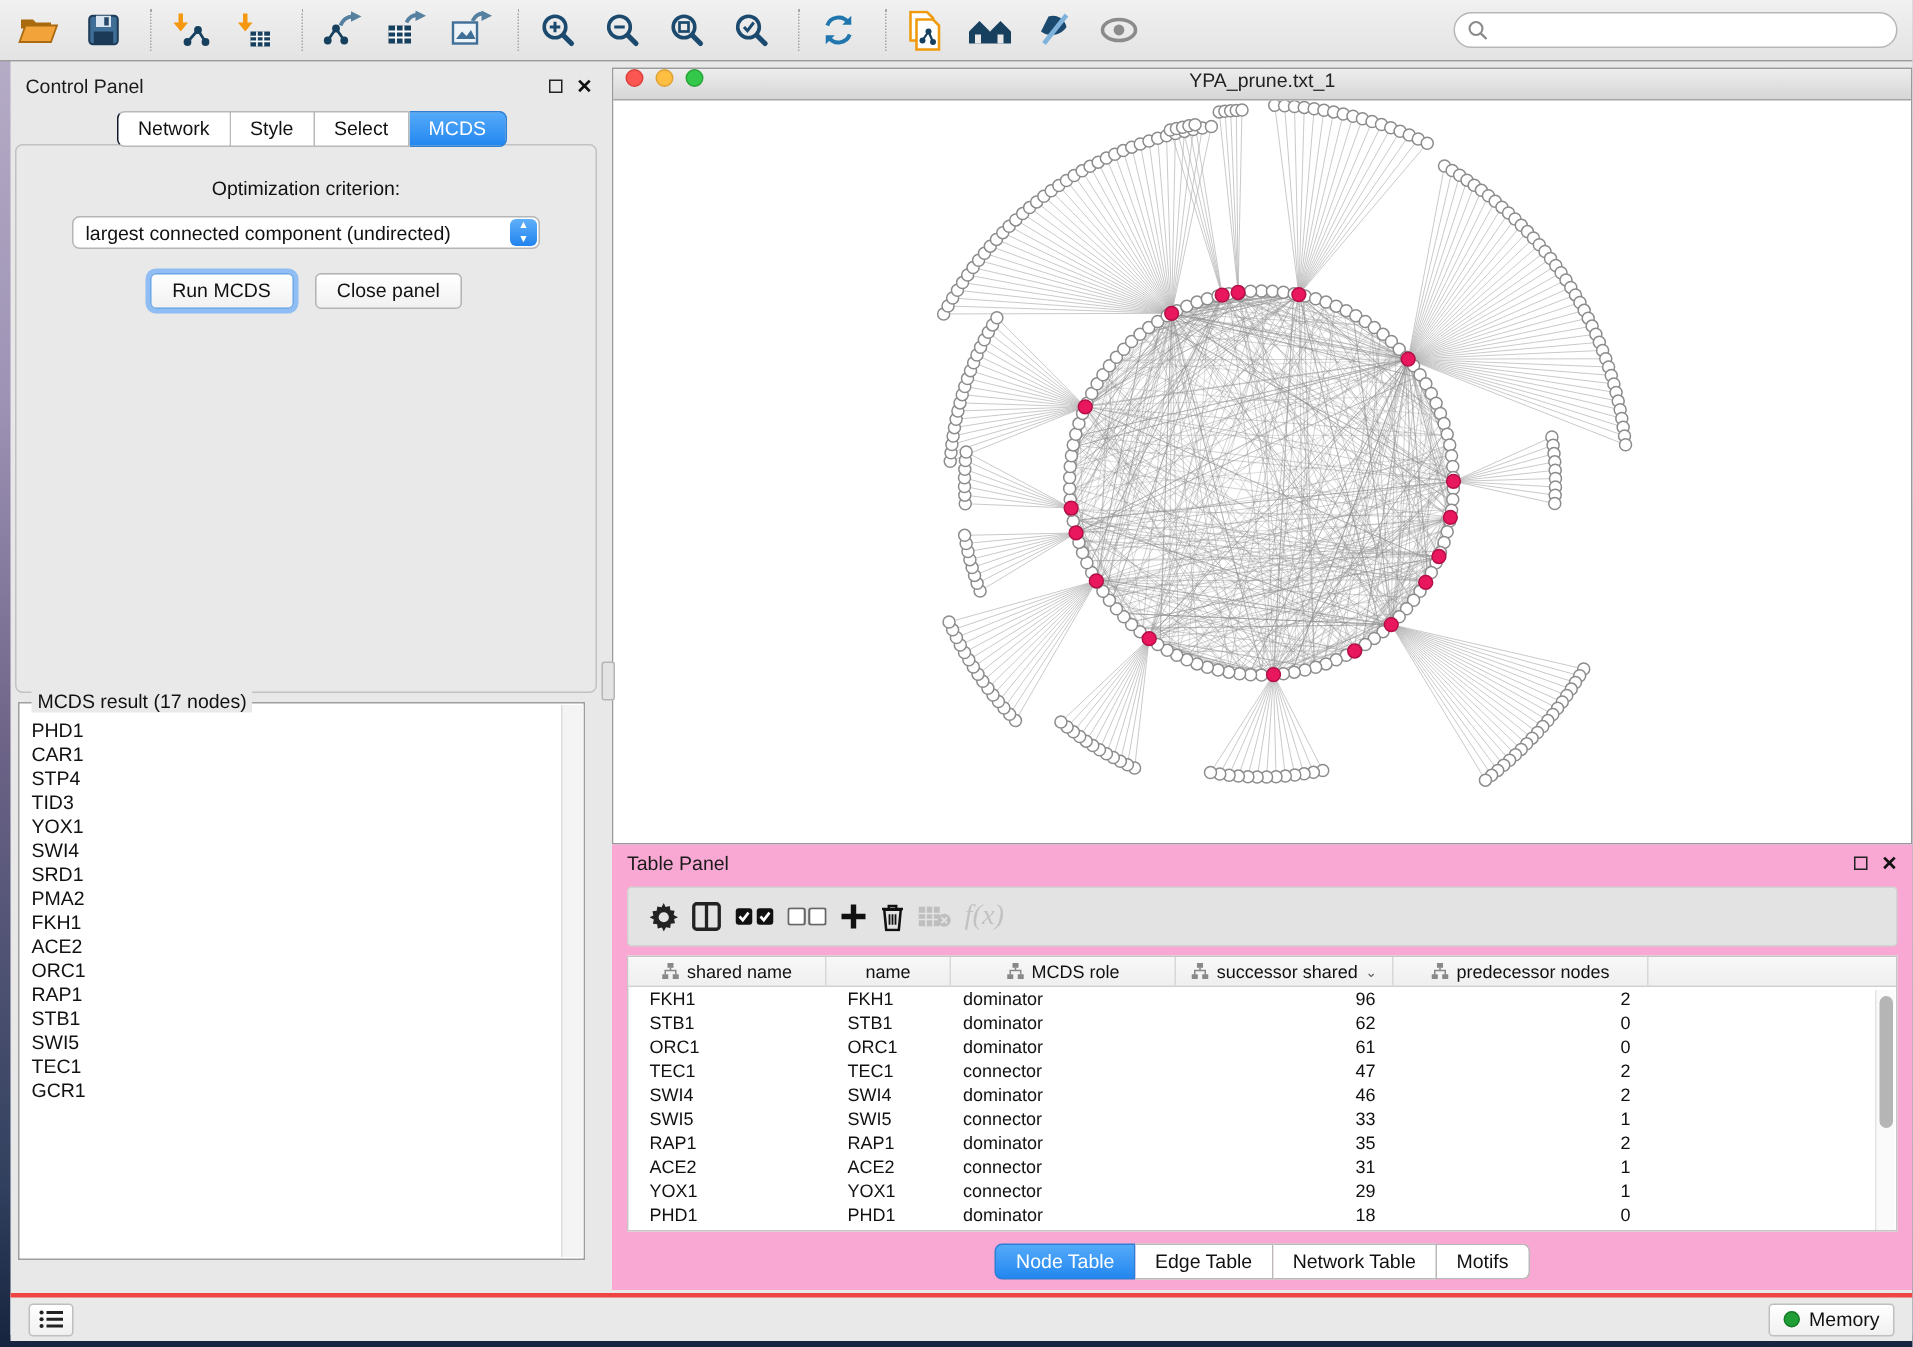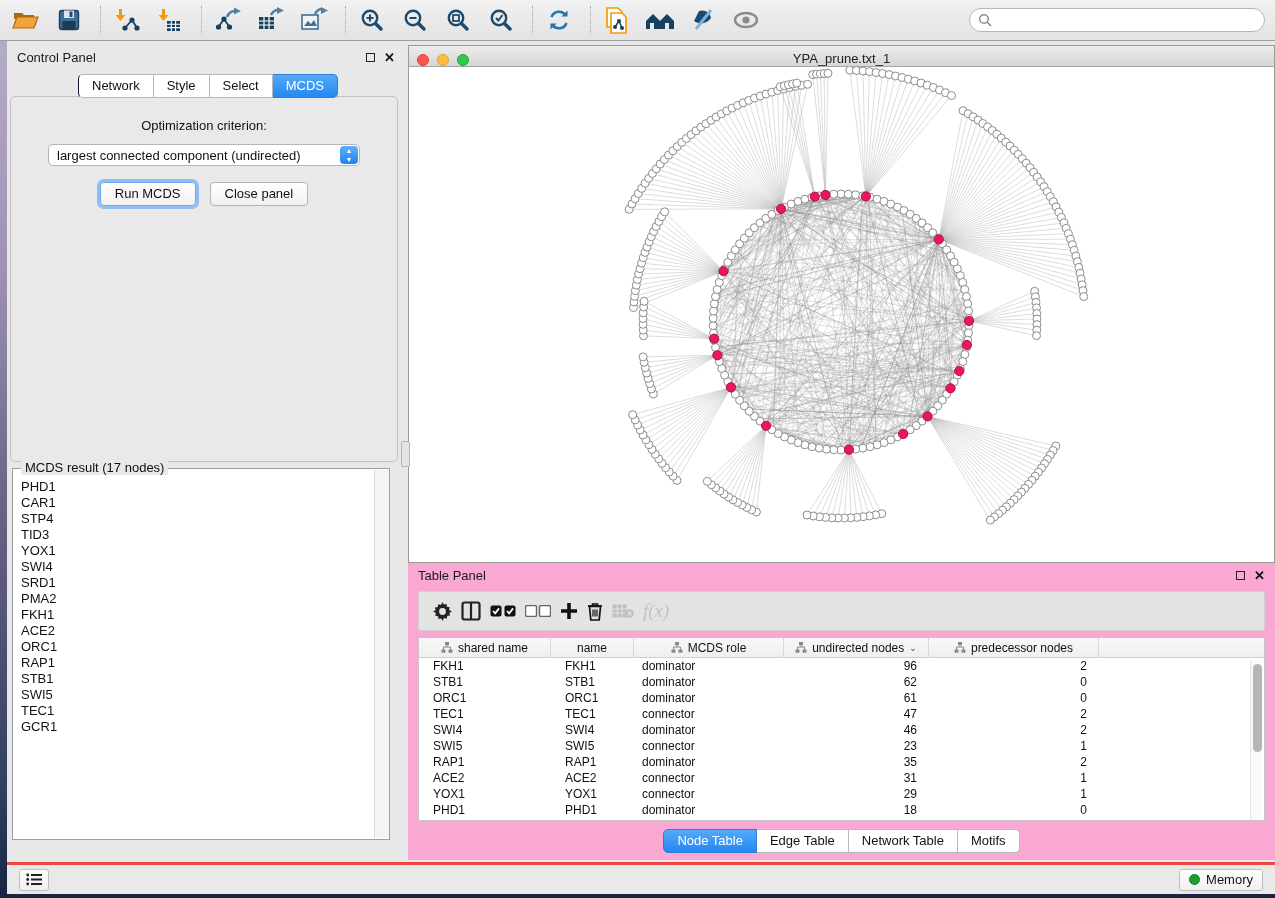--- a/index.html
+++ b/index.html
@@ -47,21 +47,21 @@
   .result-fieldset { position:absolute; left:5px; top:423px; width:378px; height:372px;
     border:1px solid #9e9e9e; background:#fff; }
   .result-legend { position:absolute; left:8px; top:-9px; background:#e9e9e9; padding:0 4px; font-size:13px; }
   .result-list { position:absolute; left:1px; top:4px; right:16px; bottom:1px; overflow:hidden;
     font-size:13px; padding:6px 0 0 7px; line-height:16px; }
   .result-scroll { position:absolute; right:0; top:1px; bottom:1px; width:15px; background:#f4f4f4; border-left:1px solid #ddd; }
   
   .network-window { position:absolute; left:401px; top:4px; width:867px; height:518px;
     border:1px solid #9a9a9a; background:#fff; }
   .net-titlebar { height:21px; background:linear-gradient(#ededed,#d6d6d6); border-bottom:1px solid #a5a5a5;
-    display:flex; align-items:flex-end; padding:0 8px; position:relative; }
+    display:flex; align-items:flex-start; padding:0 8px; position:relative; }
   .traffic { display:flex; gap:8px; }
   .light { width:12px; height:12px; border-radius:50%; }
   .light.red { background:#fc5652; border:1px solid #dd3f3c;}
   .light.yellow { background:#fdbe41; border:1px solid #dfa133;}
   .light.green { background:#34c84a; border:1px solid #26a437;}
   .net-title { position:absolute; left:0; right:0; text-align:center; font-size:13px; color:#222; }
   .net-canvas { width:865px; height:495px; background:#fff; }
   .splitter-grab { position:absolute; left:-8px; top:395px; width:9px; height:26px; background:#e3e3e3;
     border:1px solid #b5b5b5; border-radius:2px; }
   
@@ -1445,21 +1445,21 @@
             </svg>
             <span>MCDS role</span>
           </div>
           <div class="th" style="width: 145px;">
             <svg width="12" height="11" viewBox="0 0 12 11">
               <rect x="4" y="0" width="4" height="3.2" fill="#888"></rect>
               <path d="M6 3.2V5M2.5 7.5V5h7v2.5" fill="none" stroke="#888" stroke-width="1"></path>
               <rect x="0.5" y="7.5" width="4" height="3.2" fill="#888"></rect>
               <rect x="7.5" y="7.5" width="4" height="3.2" fill="#888"></rect>
             </svg>
-            <span>undirected nodes</span>
+            <span>successor shared</span>
             <span class="sortv">⌄</span>
           </div>
           <div class="th" style="width: 170px;">
             <svg width="12" height="11" viewBox="0 0 12 11">
               <rect x="4" y="0" width="4" height="3.2" fill="#888"></rect>
               <path d="M6 3.2V5M2.5 7.5V5h7v2.5" fill="none" stroke="#888" stroke-width="1"></path>
               <rect x="0.5" y="7.5" width="4" height="3.2" fill="#888"></rect>
               <rect x="7.5" y="7.5" width="4" height="3.2" fill="#888"></rect>
             </svg>
             <span>predecessor nodes</span>
@@ -1498,21 +1498,21 @@
             <div class="td c0" style="width: 132px;">SWI4</div>
             <div class="td c1" style="width: 83px;">SWI4</div>
             <div class="td c2" style="width: 150px;">dominator</div>
             <div class="td c3" style="width: 145px;">46</div>
             <div class="td c4" style="width: 170px;">2</div>
           </div>
           <div class="tr">
             <div class="td c0" style="width: 132px;">SWI5</div>
             <div class="td c1" style="width: 83px;">SWI5</div>
             <div class="td c2" style="width: 150px;">connector</div>
-            <div class="td c3" style="width: 145px;">23</div>
+            <div class="td c3" style="width: 145px;">33</div>
             <div class="td c4" style="width: 170px;">1</div>
           </div>
           <div class="tr">
             <div class="td c0" style="width: 132px;">RAP1</div>
             <div class="td c1" style="width: 83px;">RAP1</div>
             <div class="td c2" style="width: 150px;">dominator</div>
             <div class="td c3" style="width: 145px;">35</div>
             <div class="td c4" style="width: 170px;">2</div>
           </div>
           <div class="tr">

